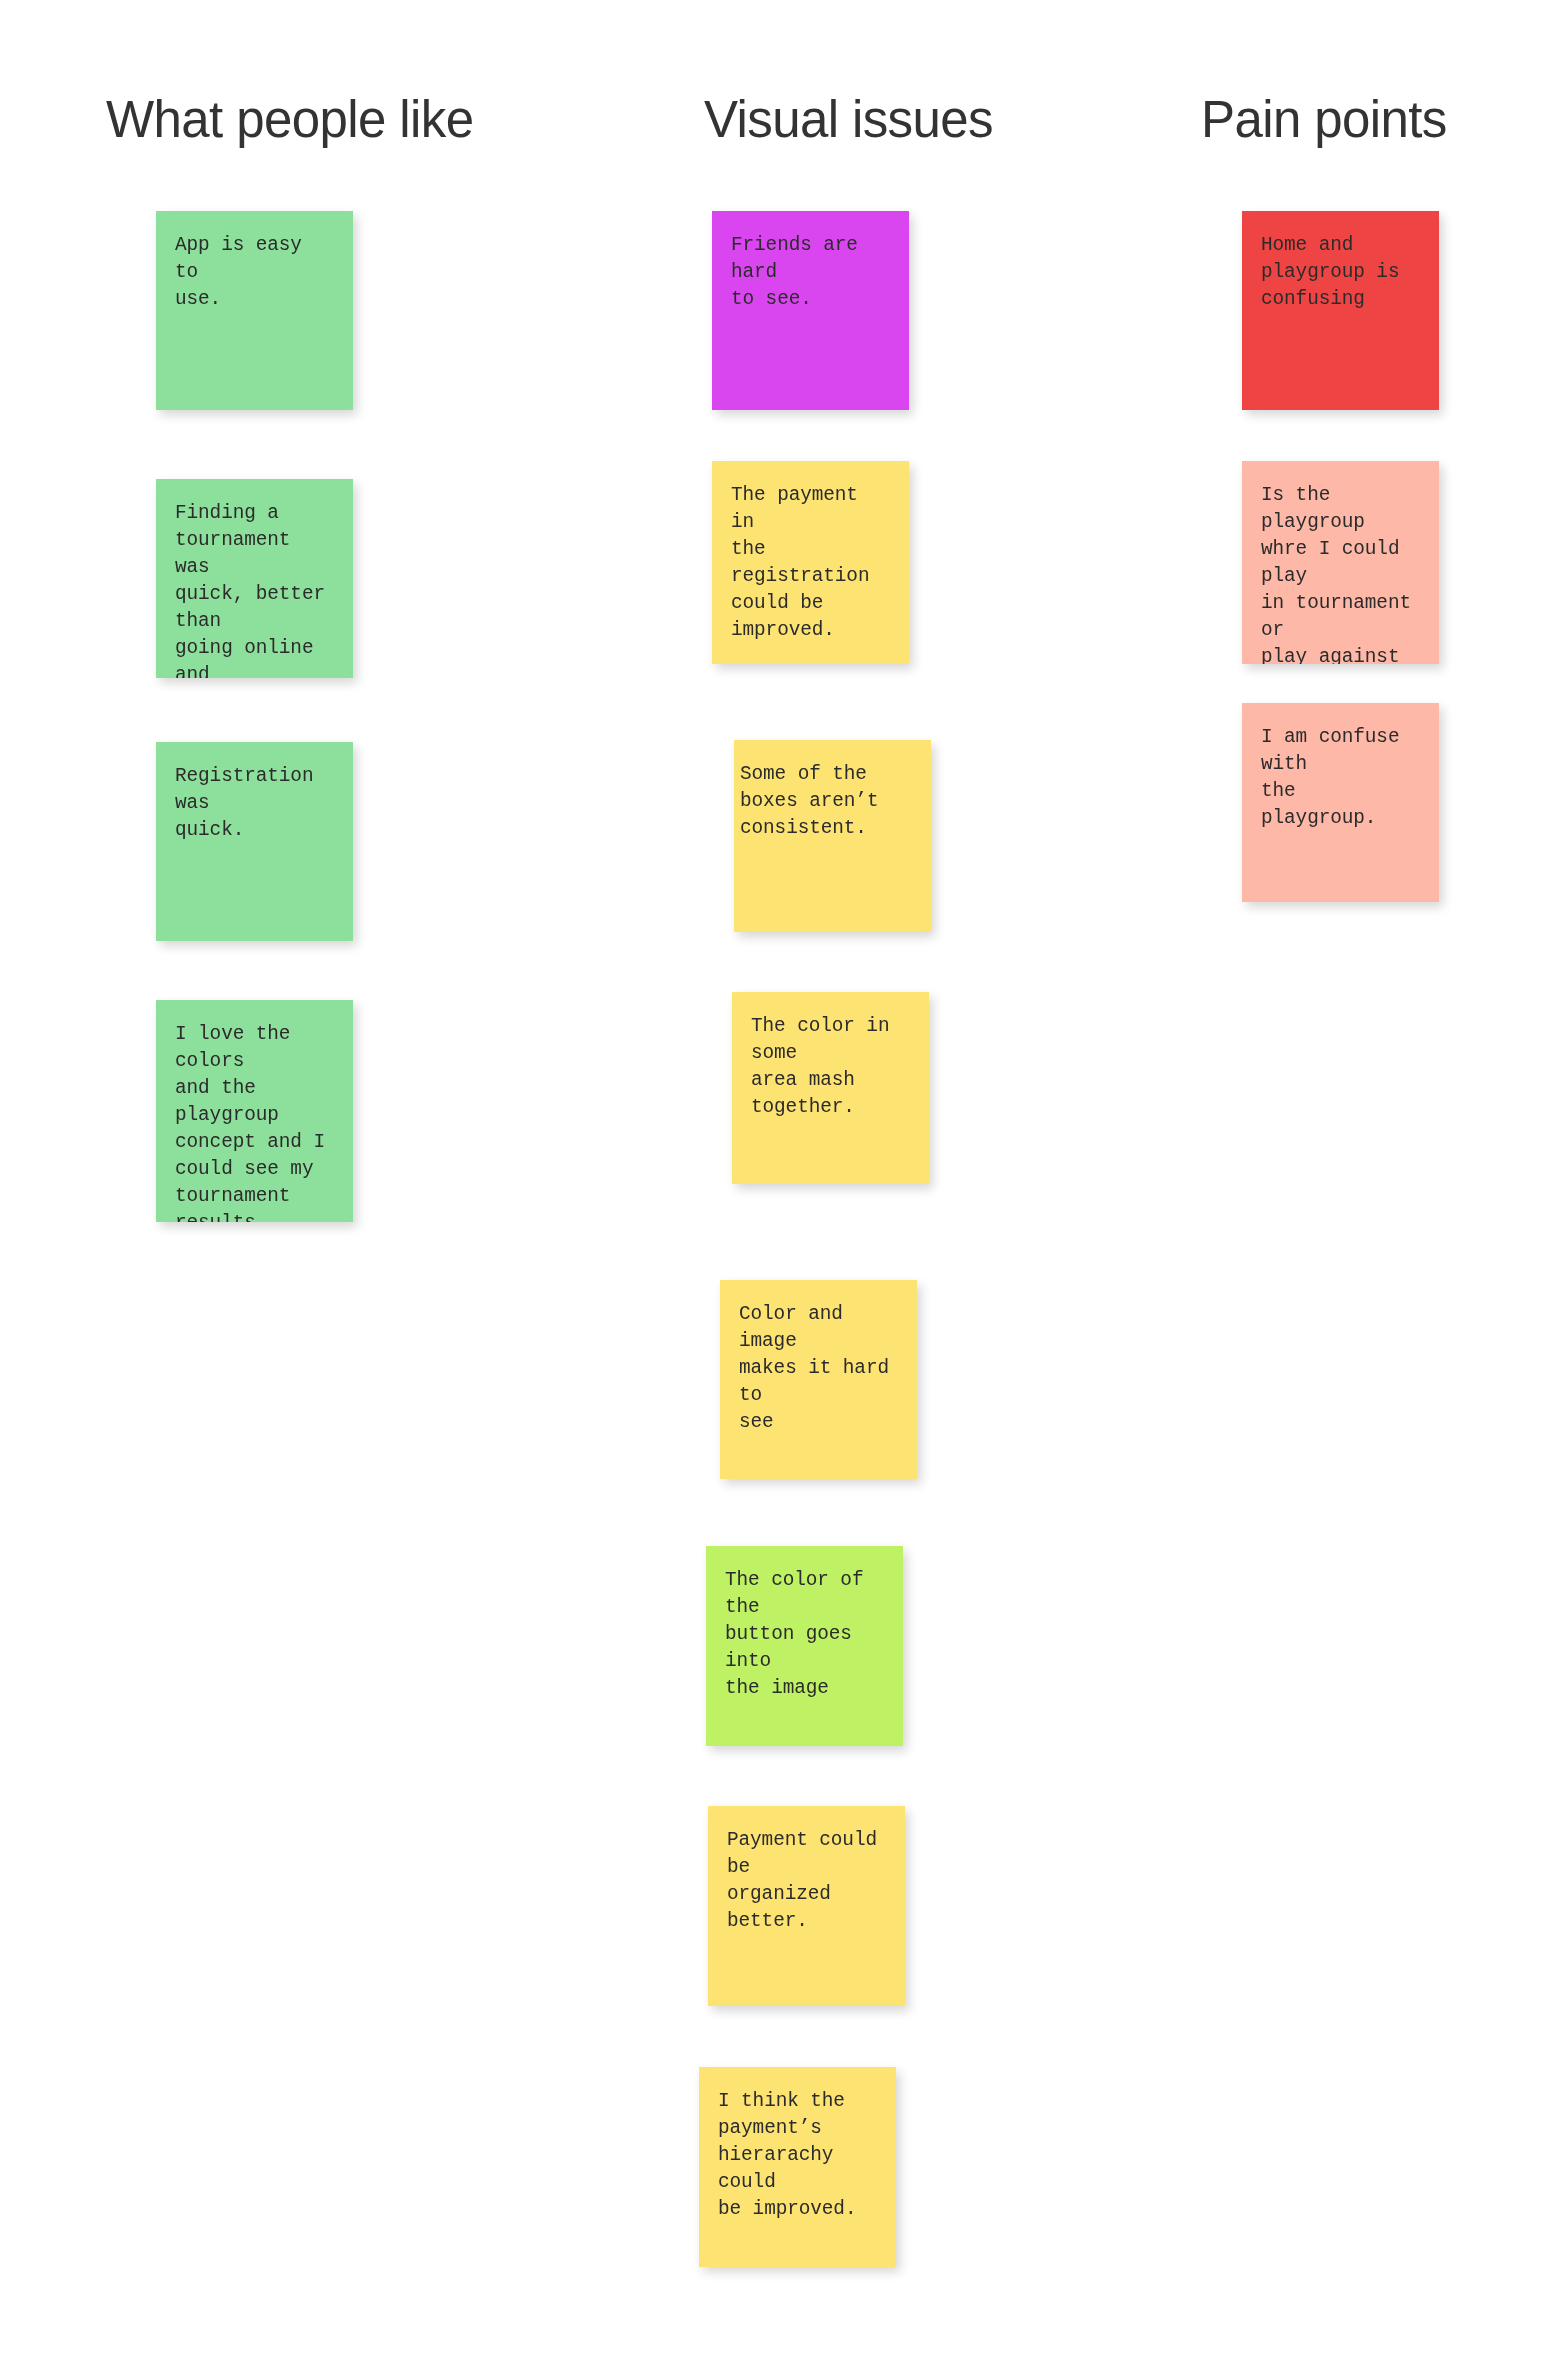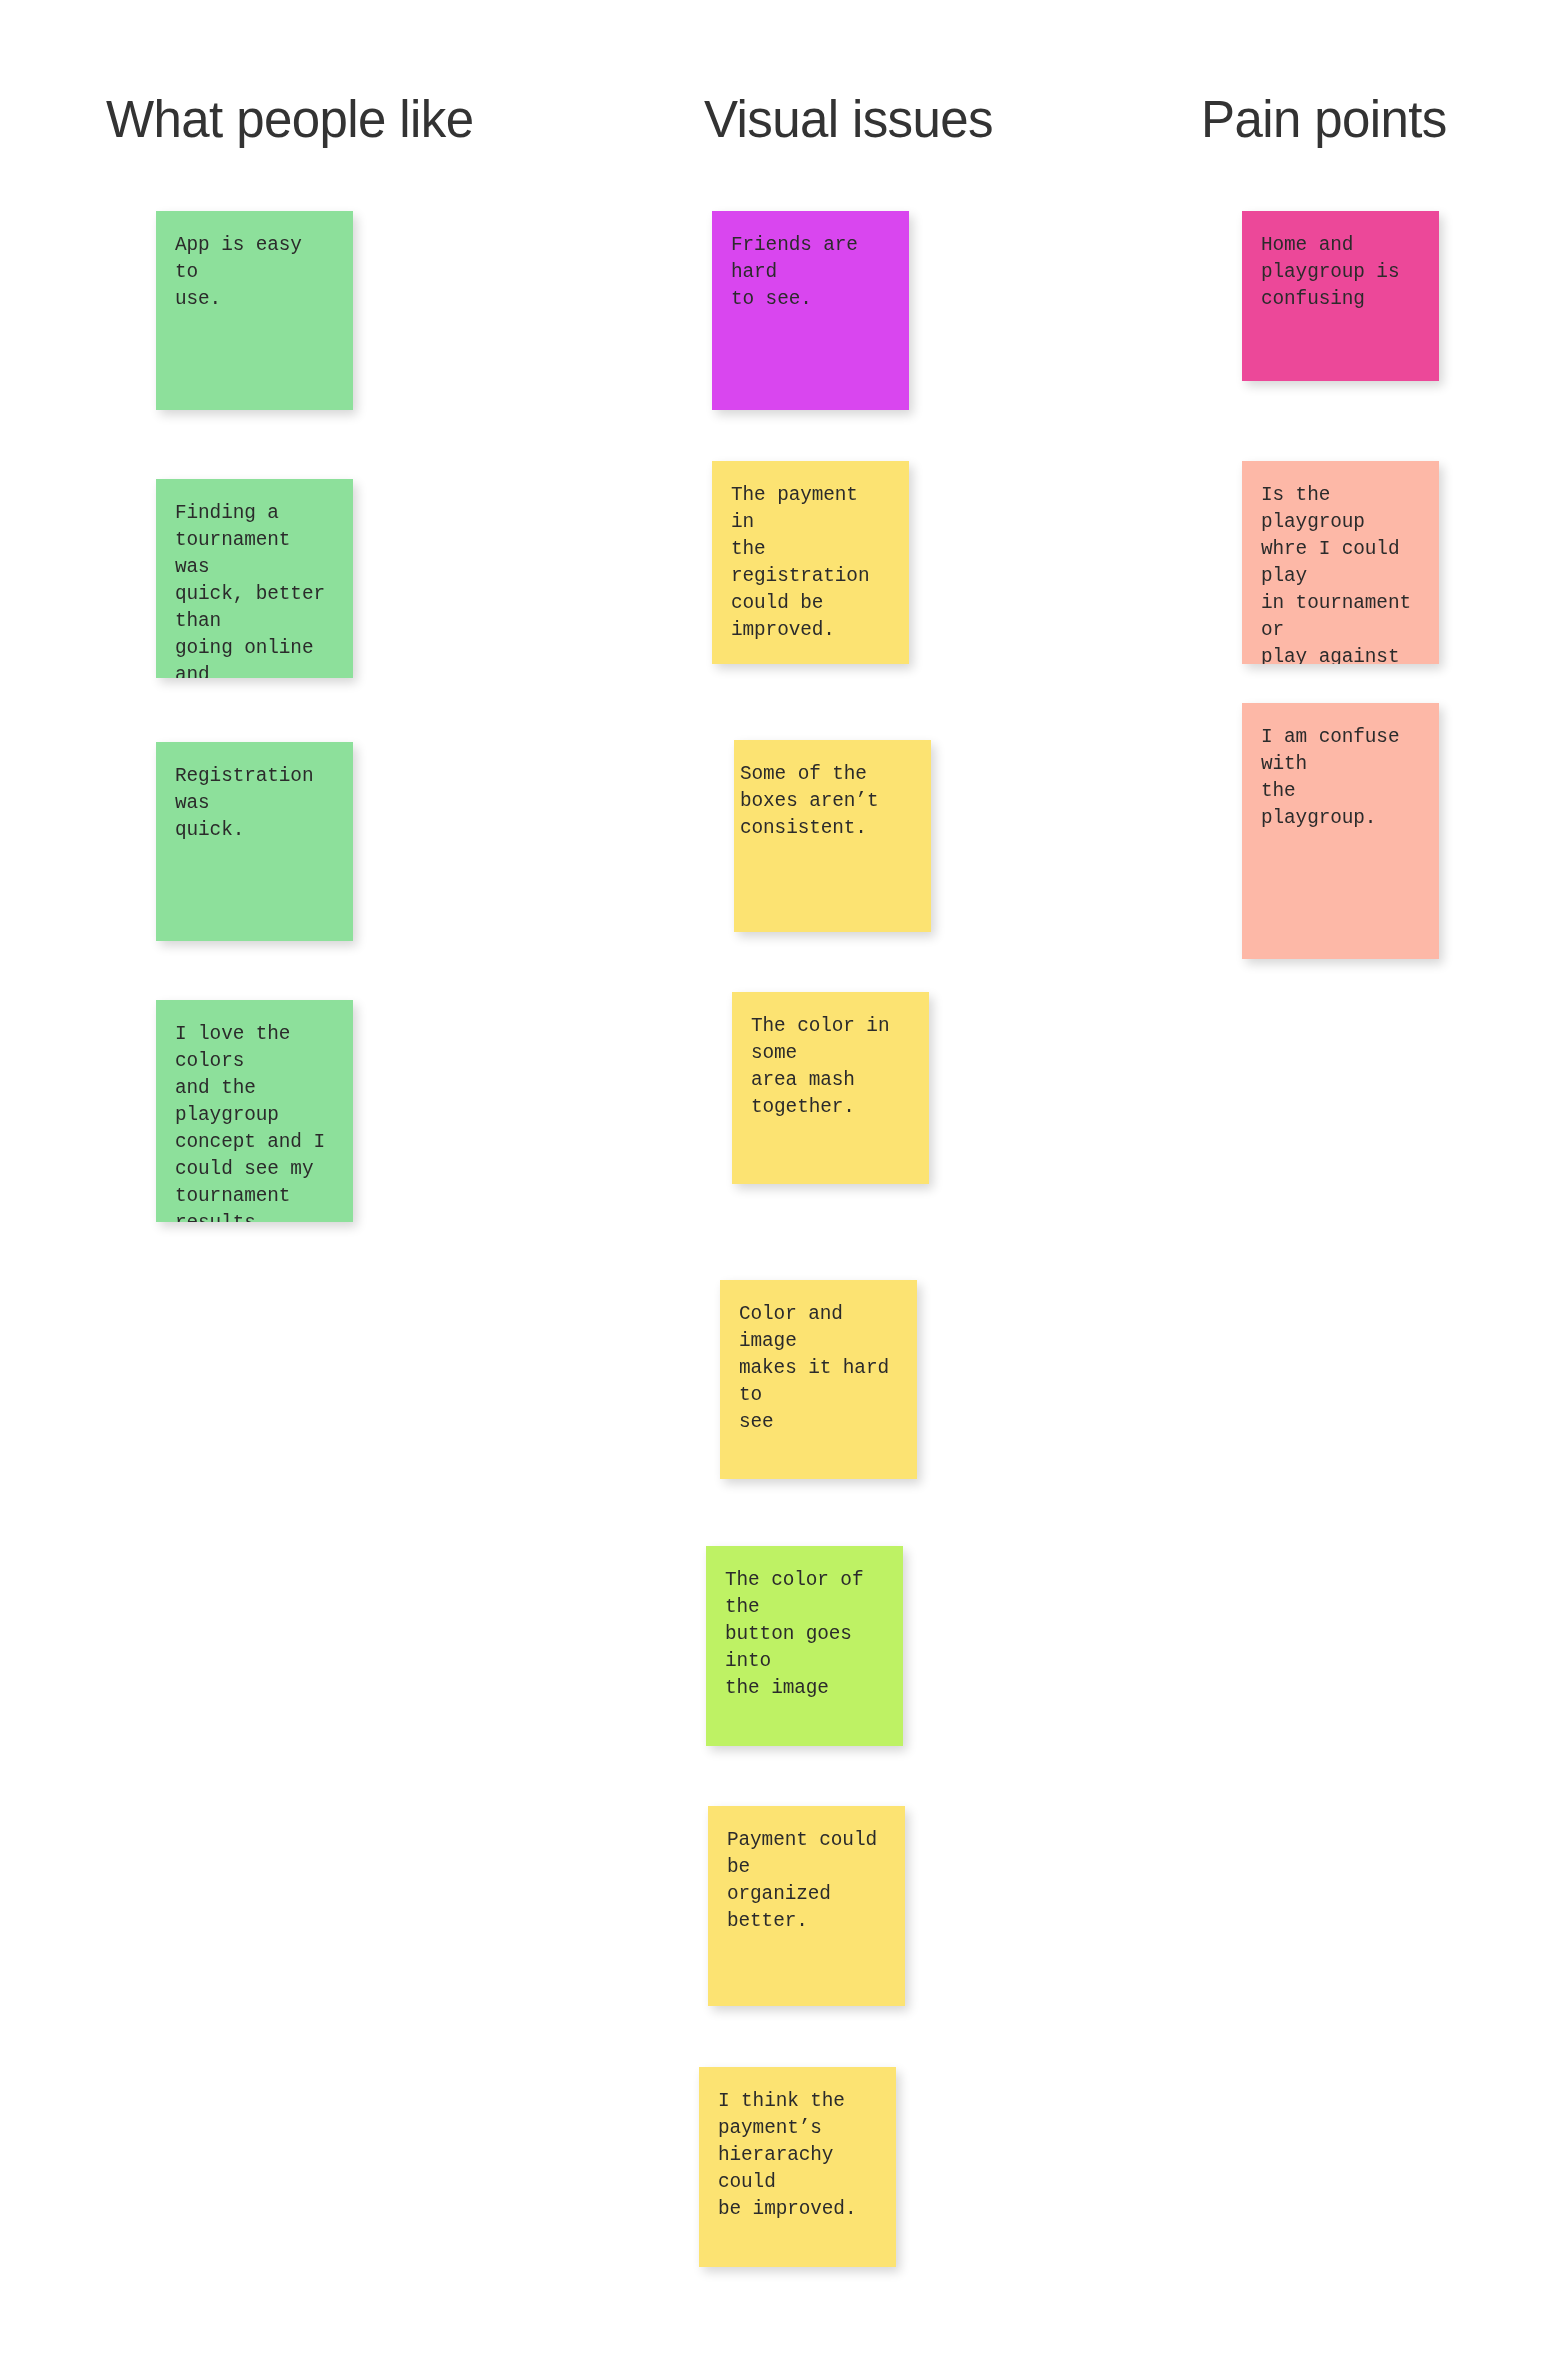--- a/index.html
+++ b/index.html
@@ -135,33 +135,33 @@
 
   <div class="note" style="left:699px; top:2067px; width:197px; height:200px; background:#FCE372;">
     <span class="note-text">I think the
 payment’s
 hierarachy could
 be improved.</span>
   </div>
 
   <div class="col-heading heading-pain">Pain points</div>
 
-  <div class="note" style="left:1242px; top:211px; width:197px; height:170px; background:#ec4899;">
+  <div class="note" style="left:1242px; top:211px; width:197px; height:199px; background:#ef4444;">
     <span class="note-text">Home and
 playgroup is
 confusing</span>
   </div>
 
   <div class="note" style="left:1242px; top:461px; width:197px; height:203px; background:#FDB8A7;">
     <span class="note-text">Is the playgroup
 whre I could play
 in tournament or
 play against
 people?</span>
   </div>
 
-  <div class="note" style="left:1242px; top:703px; width:197px; height:256px; background:#FDB8A7;">
+  <div class="note" style="left:1242px; top:703px; width:197px; height:199px; background:#FDB8A7;">
     <span class="note-text">I am confuse with
 the playgroup.</span>
   </div>
 
 </div>
 
 
 </body></html>

